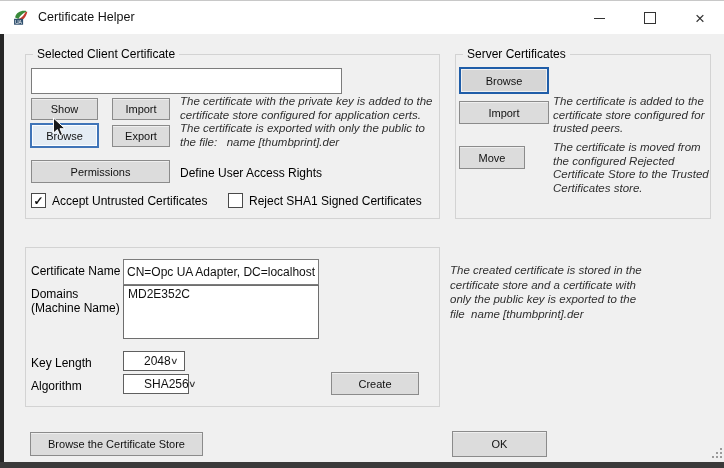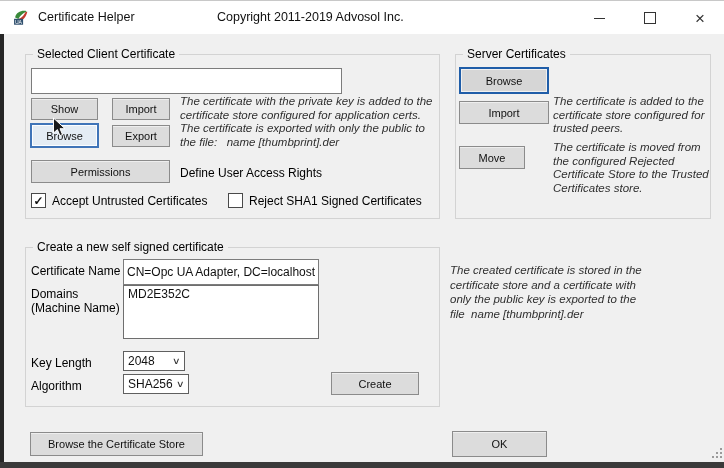--- a/index.html
+++ b/index.html
@@ -36,42 +36,41 @@
   .btn-hover{border:2px solid #3f74b8;background:#e4ecf4;box-shadow:inset 0 0 0 1px #fbfdff;}
   .tb{position:absolute;background:#fff;border:1px solid #7c7c7c;font:12px "Liberation Sans",sans-serif;
       color:#111;padding:12px 3px;box-sizing:border-box;}
   .desc{position:absolute;font-size:11.5px;line-height:13.5px;color:#2f2f2f;white-space:pre;font-style:italic;}
   .lbl{position:absolute;font-size:12px;color:#000;white-space:pre;}
   .cb{position:absolute;display:flex;align-items:center;gap:6px;}
   .cb .box{width:13px;height:13px;background:#fff;border:1px solid #494949;display:flex;
            align-items:center;justify-content:center;font-size:12px;font-weight:bold;color:#111;line-height:1;box-sizing:content-box;}
   .cb .cb-label{font-size:12px;color:#000;white-space:nowrap;}
   .sel{position:absolute;background:#fff;border:1px solid #5f5f5f;display:flex;align-items:center;
-       justify-content:space-between;padding:0 4px;font-size:12px;color:#111;box-sizing:border-box;}
+       justify-content:space-between;padding:0 20px;font-size:12px;color:#111;box-sizing:border-box;}
   .sel .chev{font-size:9px;color:#333;transform:scaleX(1.3);}
   .multibox{position:absolute;background:#fff;border:1px solid #6e6e6e;font:12px "Liberation Sans",sans-serif;
             color:#111;padding:1px 4px;box-sizing:border-box;overflow:hidden;}
   .grip{position:absolute;left:712px;top:447px;width:10px;height:12px;}
   .grip i{position:absolute;width:2px;height:2px;background:#9a9a9a;}
   .cursor{position:absolute;left:52px;top:116px;z-index:50;pointer-events:none;}
 </style>
 </head>
 <body>
 
 <div class="screen">
 
   <div class="titlebar">
     <svg class="app-icon" viewBox="0 0 16 16">
       <path d="M2 8 C3 3, 8 1, 13 2 C10 4, 6.5 5.5, 5.2 9.5 Z" fill="#3a8a3a"></path>
       <path d="M13.5 2.5 C12.5 7, 9.5 11.5, 3.5 12.5 L3.5 10 C7.5 9, 10.5 6, 11.5 3 Z" fill="#c23b2e"></path>
       <rect x="1" y="9.2" width="8.5" height="5.6" fill="#30506e"></rect>
       <text x="1.8" y="13.9" font-size="4.8" fill="#ffffff" font-family="sans-serif">UA</text>
     </svg>
     <span class="title-text">Certificate Helper</span>
-    <span class="copyright">Copyright 2011-2019 Advosol Inc.</span>
     <div class="cap-btn cap-min">
         <span class="min-glyph"></span>
       </div>
     <div class="cap-btn cap-max">
         <span class="max-glyph"></span>
       </div>
     <div class="cap-btn cap-close">
         <span class="close-glyph">×</span>
       </div>
   </div>
@@ -119,21 +118,20 @@
 trusted peers.</div>
 
     <button class="btn" style="left:3px;top:91px;width:66px;height:23px;">Move</button>
     <div class="desc" style="left:97px;top:86px;">The certificate is moved from
 the configured Rejected
 Certificate Store to the Trusted
 Certificates store.</div>
   </div>
 
   <div class="grp grp-create">
-    <span class="grp-title">Create a new self signed certificate</span>
 
     <div class="lbl" style="left:5px;top:16px;">Certificate Name</div>
     <input class="tb" style="left: 97px; top: 11px; width: 196px; height: 20px;" value="CN=Opc UA Adapter, DC=localhost">
 
     <div class="lbl" style="left:5px;top:39px;">Domains
 (Machine Name)</div>
     <div class="multibox" style="left:97px;top:37px;width:196px;height:54px;">MD2E352C</div>
 
     <div class="lbl" style="left:5px;top:108px;">Key Length</div>
     <div class="sel" style="left:97px;top:103px;width:62px;height:20px;">

